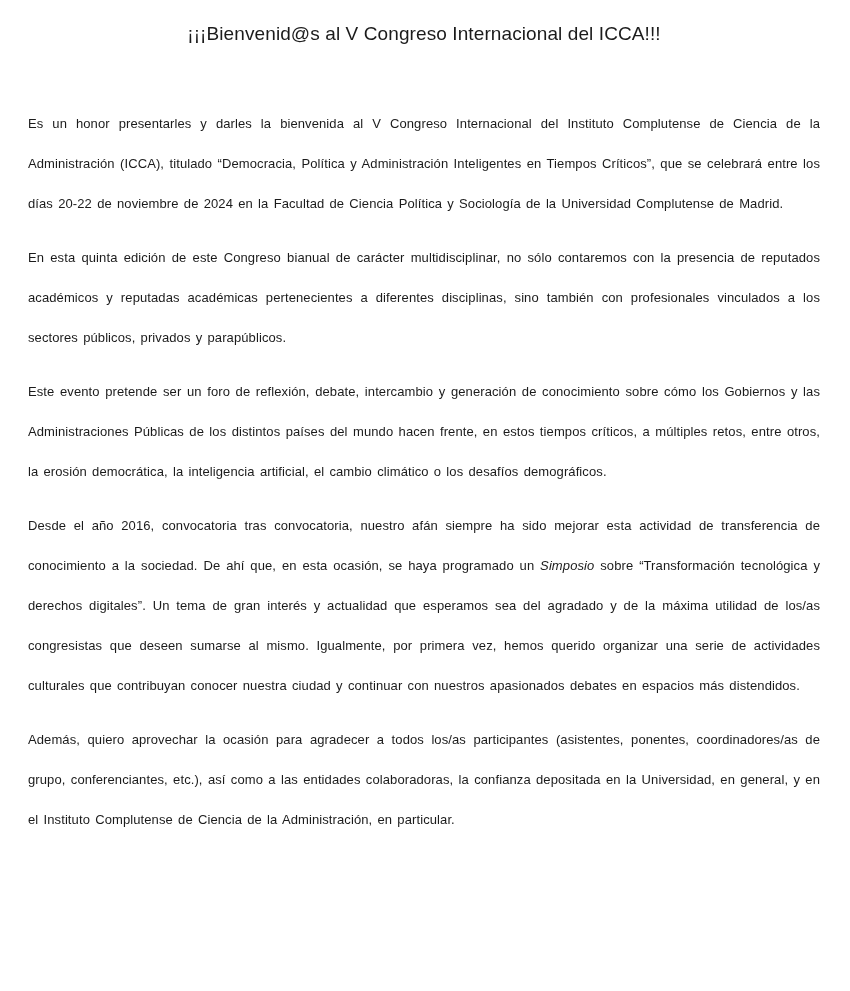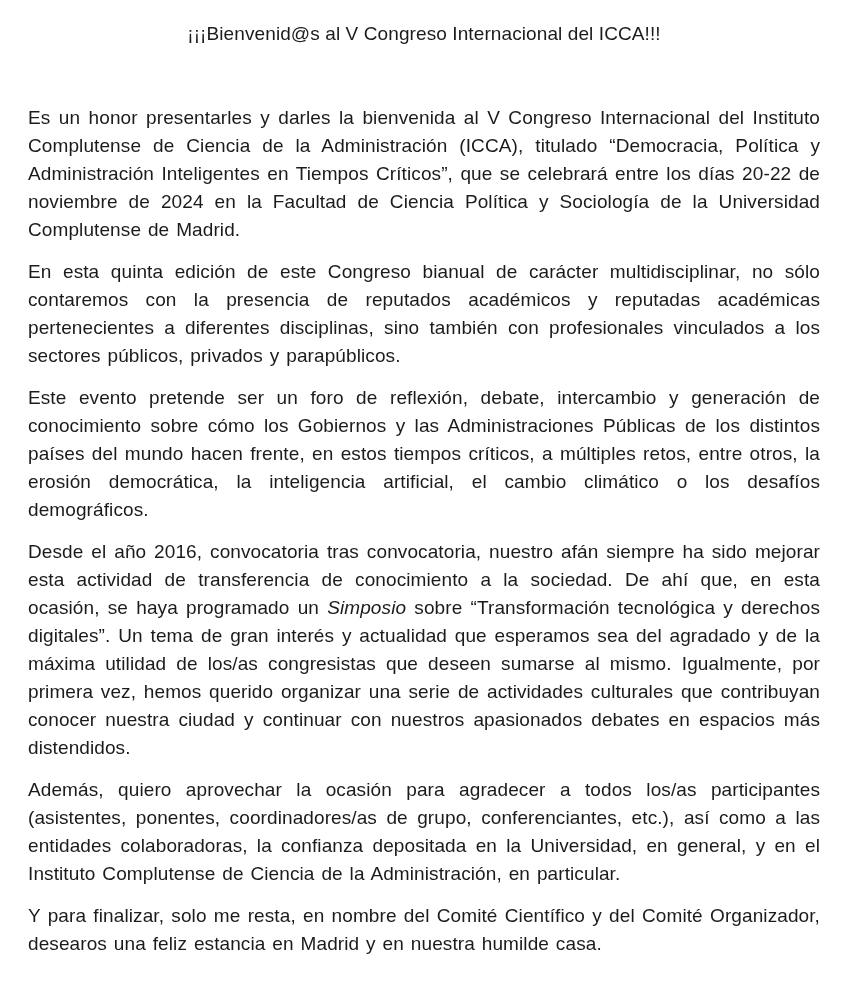--- a/index.html
+++ b/index.html
@@ -23,38 +23,37 @@
   }
   .doc-title {
     font-size: 19px;
     font-weight: 400;
     text-align: center;
     margin: 0 0 58px 0;
     line-height: 24px;
     letter-spacing: 0.1px;
   }
   .doc-body p {
-    font-size: 19px;
-    line-height: 28px;
+    font-size: 13px;
+    line-height: 40px;
     text-align: justify;
     margin: 0 0 14px 0;
     word-spacing: 1.5px;
     letter-spacing: 0.1px;
   }
   .doc-body p em {
   }
 </style>
 </head>
 <body>
 
 <div class="page">
   <h1 class="doc-title">¡¡¡Bienvenid@s al V Congreso Internacional del ICCA!!!</h1>
 
   <div class="doc-body">
       <p><span>Es un honor presentarles y darles la bienvenida al V Congreso Internacional del Instituto Complutense de Ciencia de la Administración (ICCA), titulado “Democracia, Política y Administración Inteligentes en Tiempos Críticos”, que se celebrará entre los días 20-22 de noviembre de 2024 en la Facultad de Ciencia Política y Sociología de la Universidad Complutense de Madrid.</span></p>
       <p><span>En esta quinta edición de este Congreso bianual de carácter multidisciplinar, no sólo contaremos con la presencia de reputados académicos y reputadas académicas pertenecientes a diferentes disciplinas, sino también con profesionales vinculados a los sectores públicos, privados y parapúblicos.</span></p>
       <p><span>Este evento pretende ser un foro de reflexión, debate, intercambio y generación de conocimiento sobre cómo los Gobiernos y las Administraciones Públicas de los distintos países del mundo hacen frente, en estos tiempos críticos, a múltiples retos, entre otros, la erosión democrática, la inteligencia artificial, el cambio climático o los desafíos demográficos.</span></p>
       <p><span>Desde el año 2016, convocatoria tras convocatoria, nuestro afán siempre ha sido mejorar esta actividad de transferencia de conocimiento a la sociedad. De ahí que, en esta ocasión, se haya programado un </span><em>Simposio</em><span> sobre “Transformación tecnológica y derechos digitales”. Un tema de gran interés y actualidad que esperamos sea del agradado y de la máxima utilidad de los/as congresistas que deseen sumarse al mismo. Igualmente, por primera vez, hemos querido organizar una serie de actividades culturales que contribuyan conocer nuestra ciudad y continuar con nuestros apasionados debates en espacios más distendidos.</span></p>
       <p><span>Además, quiero aprovechar la ocasión para agradecer a todos los/as participantes (asistentes, ponentes, coordinadores/as de grupo, conferenciantes, etc.), así como a las entidades colaboradoras, la confianza depositada en la Universidad, en general, y en el Instituto Complutense de Ciencia de la Administración, en particular.</span></p>
-      <p><span>Y para finalizar, solo me resta, en nombre del Comité Científico y del Comité Organizador, desearos una feliz estancia en Madrid y en nuestra humilde casa.</span></p>
     </div>
 
 </div>
 
 </body></html>

